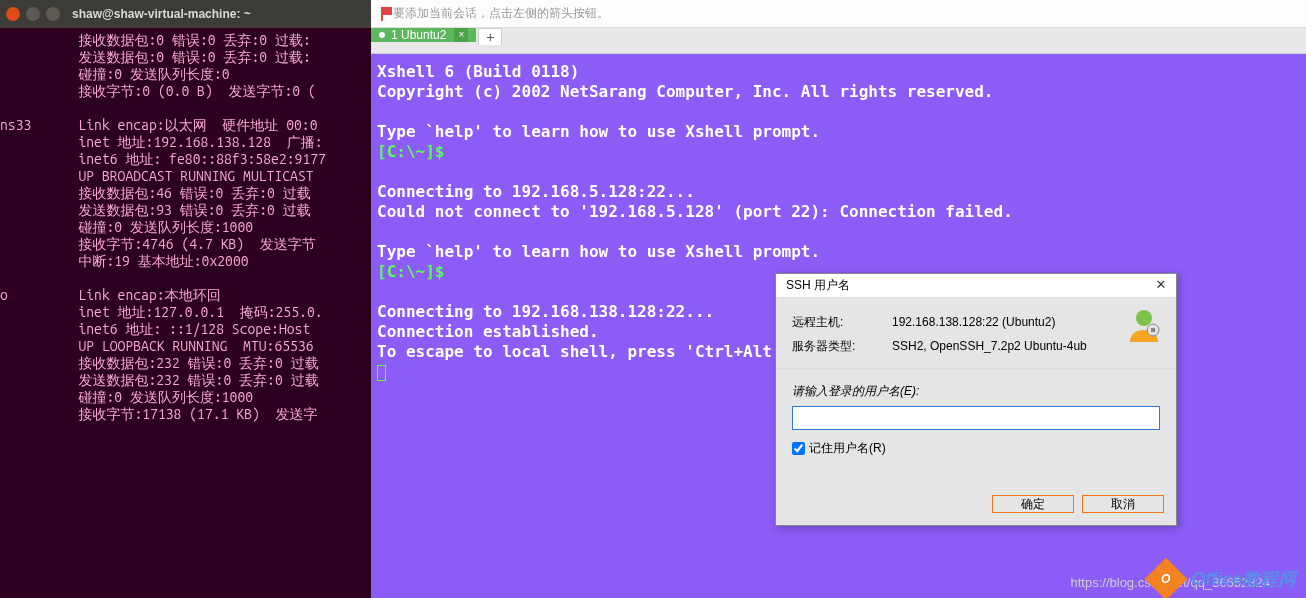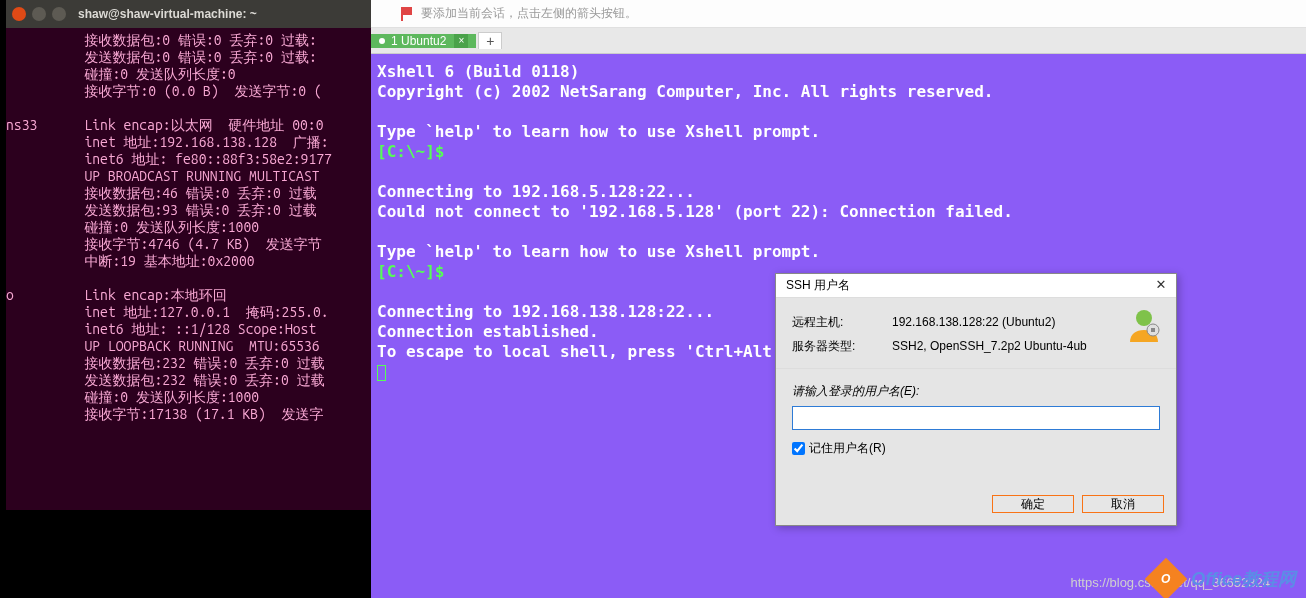--- a/index.html
+++ b/index.html
@@ -7,22 +7,22 @@
       width: 1306px;
       height: 598px;
       font-family: "Microsoft YaHei", "SimSun", sans-serif;
       overflow: hidden;
       position: relative;
       background: #000;
     }
     
     .ubuntu-panel {
       position: absolute;
-      left: 6px; top: 0;
-      width: 371px; height: 510px;
+      left: 0; top: 0;
+      width: 371px; height: 598px;
       background: #2c001e;
       color: #fff;
     }
     .ubuntu-titlebar {
       height: 28px;
       background: #3c3b37;
       display: flex;
       align-items: center;
       padding: 0 6px;
       gap: 6px;
@@ -57,22 +57,21 @@
       background: #f4f4f4;
       display: flex;
       flex-direction: column;
     }
     .hint-bar {
       height: 28px;
       background: #fdfdfd;
       border-bottom: 1px solid #e0e0e0;
       display: flex;
       align-items: center;
-      padding-left: 30px;
-      gap: 8px;
+      padding-left: 10px;
       color: #999;
       font-size: 12px;
     }
     .flag-icon {
       width: 12px; height: 14px;
       position: relative;
     }
     .flag-icon::before {
       content: "";
       position: absolute;
@@ -84,21 +83,21 @@
       content: "";
       position: absolute;
       left: 2px; top: 0;
       width: 9px; height: 8px;
       background: #e04545;
     }
     .tab-strip {
       height: 26px;
       background: #e8e8e8;
       display: flex;
-      align-items: center;
+      align-items: flex-start;
       border-bottom: 1px solid #ccc;
     }
     .tab {
       background: #5db85d;
       color: #fff;
       font-size: 12px;
       display: flex;
       align-items: center;
       padding: 0 8px;
       gap: 4px;

